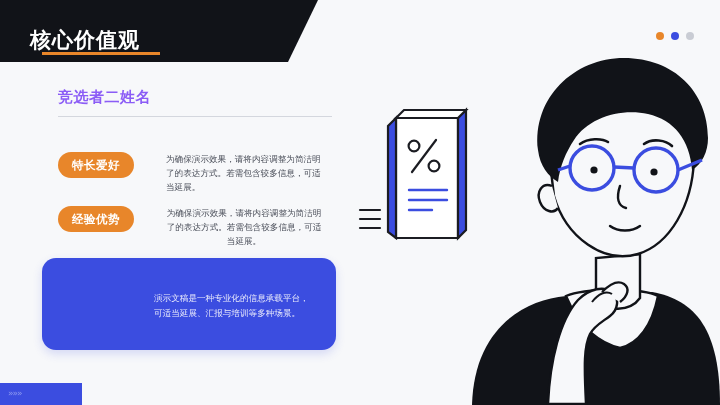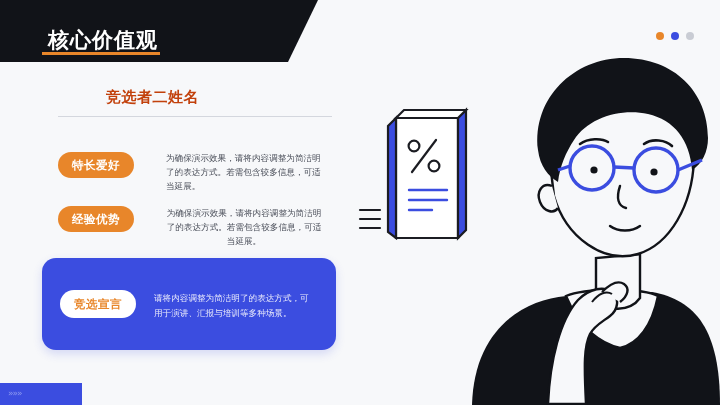--- a/index.html
+++ b/index.html
@@ -34,21 +34,21 @@
     position: absolute;
     right: -30px;
     top: 0;
     width: 30px;
     height: 62px;
     background: #111318;
     clip-path: polygon(0 0, 100% 0, 0 100%);
   }
   .slide-title {
     position: absolute;
-    left: 48px;
+    left: 30px;
     top: 26px;
     color: #ffffff;
     font-size: 21px;
     font-weight: bold;
     letter-spacing: 1px;
     z-index: 6;
   }
   .title-underline {
     position: absolute;
     left: 42px;
@@ -73,23 +73,22 @@
   .dot.blue { background: #3b4de0; }
   .dot.gray { background: #c9ccd4; }
 
   
   .sub-title {
     position: absolute;
     left: 58px;
     top: 88px;
     font-size: 15px;
     font-weight: bold;
-    color: #c2410c;
+    color: #8b5cf6;
     letter-spacing: 0.5px;
-    margin-left: 48px;
   }
   .sub-rule {
     position: absolute;
     left: 58px;
     top: 116px;
     width: 274px;
     height: 1px;
     background: #d4d7de;
   }
 
@@ -113,21 +112,21 @@
     flex: none;
     letter-spacing: 0.5px;
   }
   .row-text {
     margin-left: 32px;
     width: 156px;
     font-size: 8.6px;
     line-height: 1.65;
     color: #4b4f5a;
   }
-  #row1 { left: 58px; top: 152px; font-family: Liberation Mono, monospace; }
+  #row1 { left: 58px; top: 152px; }
   #row2 { left: 58px; top: 206px; text-align: center; }
 
   
   .blue-card {
     position: absolute;
     left: 42px;
     top: 258px;
     width: 294px;
     height: 92px;
     background: #3b4de0;
@@ -211,22 +210,21 @@
     <div class="pill">特长爱好</div>
     <div class="row-text">为确保演示效果，请将内容调整为简洁明了的表达方式。若需包含较多信息，可适当延展。</div>
   </div>
 
   <div class="row" id="row2">
     <div class="pill">经验优势</div>
     <div class="row-text">为确保演示效果，请将内容调整为简洁明了的表达方式。若需包含较多信息，可适当延展。</div>
   </div>
 
   <div class="blue-card">
-    <div class="pill-out">竞选宣言</div>
-    <div class="card-text">请将内容调整为简洁明了的表达方式，可用于演讲、汇报与培训等多种场景。</div>
+    <div class="card-text">演示文稿是一种专业化的信息承载平台，可适当延展、汇报与培训等多种场景。</div>
   </div>
 
   <div class="bottom-bar">
     <span class="arrows">»»»</span>
   </div>
 
   <div class="illo">
     <svg width="368" height="405" viewBox="0 0 368 405" xmlns="http://www.w3.org/2000/svg">
 
       <g>

